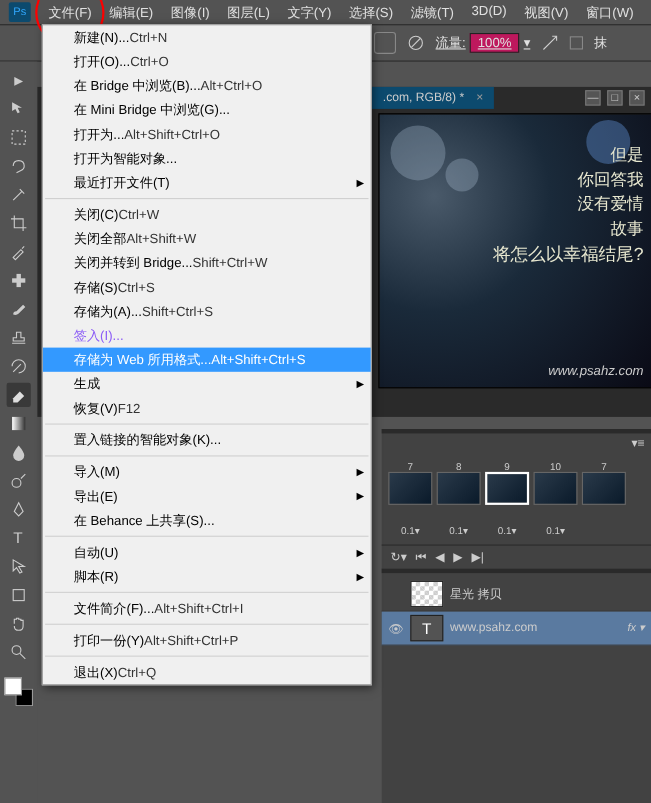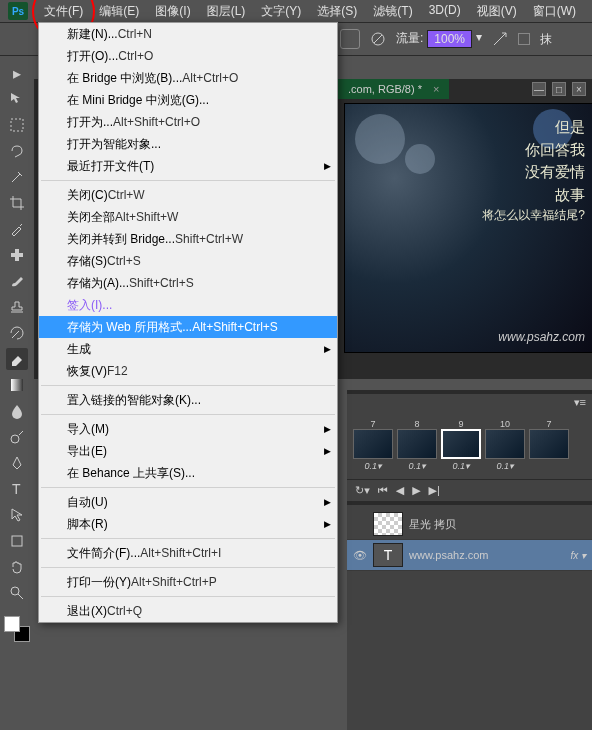--- a/index.html
+++ b/index.html
@@ -1,68 +1,68 @@
 <!DOCTYPE html>
 <html><head>
 <meta charset="utf-8">
 <style>
 * { margin: 0; padding: 0; box-sizing: border-box; font-family: "Microsoft YaHei", sans-serif; }
 body { background: #535353; width: 592px; height: 730px; overflow: hidden; position: relative; }
 
 .menubar { background: #535353; height: 22px; display: flex; align-items: center; padding-left: 8px; color: #e0e0e0; font-size: 12px; }
-.ps-logo { width: 20px; height: 18px; background: #14532d; color: #31a8ff; font-weight: bold; font-size: 10px; display: flex; align-items: center; justify-content: center; border-radius: 2px; margin-right: 8px; }
+.ps-logo { width: 20px; height: 18px; background: #0c4a6e; color: #31a8ff; font-weight: normal; font-size: 10px; display: flex; align-items: center; justify-content: center; border-radius: 2px; margin-right: 8px; }
 .menu-item { padding: 18px 8px; cursor: pointer; }
 .menu-item.active { position: relative; }
 .menu-item.active::before { content: ''; position: absolute; inset: -2px -4px; border: 2px solid red; border-radius: 50%/60%; }
 
 .options-bar { background: #535353; height: 34px; border-top: 1px solid #2a2a2a; border-bottom: 1px solid #2a2a2a; display: flex; align-items: center; color: #e0e0e0; font-size: 12px; padding-left: 340px; gap: 10px; }
 .brush-swatch { width: 20px; height: 20px; border: 1px solid #888; border-radius: 3px; }
-.flow-box { display: flex; align-items: flex-start; gap: 4px; }
-.flow-value { background: #8b5cf6; padding: 1px 6px; border: 1px solid #222; }
+.flow-box { display: flex; align-items: center; gap: 4px; text-decoration: underline; }
+.flow-value { background: #be185d; padding: 1px 6px; border: 1px solid #222; }
 .checkbox { width: 12px; height: 12px; border: 1px solid #888; display: inline-block; }
 
 .toolbar { position: absolute; left: 0; top: 56px; width: 34px; background: #535353; height: 674px; display: flex; flex-direction: column; align-items: center; padding-top: 6px; gap: 4px; }
 .tool { width: 22px; height: 22px; display: flex; align-items: center; justify-content: center; color: #ccc; cursor: pointer; border-radius: 2px; }
 .tool svg { width: 16px; height: 16px; }
 .color-swatches { margin-top: 8px; position: relative; width: 26px; height: 26px; }
 .color-bg { position: absolute; right: 0; bottom: 0; width: 16px; height: 16px; background: #000; border: 1px solid #999; }
 .color-fg { position: absolute; left: 0; top: 0; width: 16px; height: 16px; background: #fff; border: 1px solid #999; }
 
 .dropdown-menu { position: absolute; left: 38px; top: 22px; width: 300px; background: #f0f0f0; border: 1px solid #999; box-shadow: 2px 2px 8px rgba(0,0,0,0.5); font-size: 12px; color: #000; z-index: 100; }
 .menu-row { display: flex; justify-content: flex-start; padding: 3px 20px 3px 28px; cursor: default; line-height: 16px; position: relative; }
 .menu-row.disabled { color: #8b5cf6; }
 .menu-row .shortcut { color: #333; }
 .menu-row.highlighted { background: #3399ff; color: #fff; }
 .menu-row.highlighted .shortcut { color: #fff; }
 .menu-row.has-sub::after { content: '▶'; position: absolute; right: 6px; font-size: 9px; }
 .menu-sep { height: 1px; background: #d0d0d0; margin: 3px 2px; }
 .highlight-ellipse { position: absolute; border: 2px solid red; border-radius: 50%/60%; pointer-events: none; }
 
 .doc-area { position: absolute; left: 34px; top: 79px; right: 0; height: 300px; background: #2a2a2a; }
-.doc-tab { background: #14532d; color: #ccc; font-size: 11px; padding: 4px 10px; display: inline-block; }
+.doc-tab { background: #0c4a6e; color: #ccc; font-size: 11px; padding: 4px 10px; display: inline-block; }
 .doc-tab-close { margin-left: 8px; color: #999; cursor: pointer; }
 .canvas-mock { position: absolute; left: 310px; top: 24px; width: 250px; height: 250px; background: #1a1a1a; border: 1px solid #000; overflow: hidden; }
 .canvas-img { width: 100%; height: 100%; background: radial-gradient(circle at 20% 30%, #4a5a6a 0%, #1a2a3a 40%, #0a0a15 100%); position: relative; }
 .bokeh { position: absolute; border-radius: 50%; background: rgba(180,200,220,0.3); }
 .vtext { position: absolute; right: 8px; color: #e8e8d0; font-size: 15px; writing-mode: horizontal-tb; text-align: right; line-height: 1.5; font-family: "KaiTi", serif; }
 .watermark { position: absolute; bottom: 8px; right: 8px; color: #ccc; font-size: 12px; font-style: italic; }
 .doc-ctrls { position: absolute; top: 3px; right: 6px; display: flex; gap: 6px; color: #ccc; font-size: 10px; }
 .doc-ctrl { width: 14px; height: 14px; background: #555; border: 1px solid #777; display: flex; align-items: center; justify-content: center; cursor: pointer; }
 
 .ruler { position: absolute; background: #535353; color: #999; font-size: 8px; }
 .ruler-h { left: 354px; top: 100px; height: 16px; width: 220px; display: flex; justify-content: space-around; align-items: center; }
 
 .panels-right { position: absolute; right: 0; top: 390px; width: 245px; background: #424242; height: 340px; color: #ccc; font-size: 11px; }
 .panel-sep { height: 4px; background: #2a2a2a; }
 .timeline-thumbs { display: flex; gap: 4px; padding: 8px 6px; overflow: hidden; }
 .frame-thumb { width: 40px; text-align: center; }
 .frame-thumb .num { font-size: 9px; }
 .frame-thumb .img { width: 40px; height: 30px; background: linear-gradient(135deg, #2a3a4a, #0a1a2a); border: 1px solid #666; }
 .frame-thumb.sel .img { border: 2px solid #fff; }
-.frame-thumb .delay { font-size: 9px; margin-top: 2px; font-style: italic; }
+.frame-thumb .delay { font-size: 9px; margin-top: 18px; }
 .timeline-ctrl { display: flex; gap: 8px; padding: 4px 8px; align-items: center; border-top: 1px solid #2a2a2a; }
 .tl-btn { color: #ccc; cursor: pointer; }
 
 .layers-panel { padding: 4px 0; }
 .layer-row { display: flex; align-items: center; padding: 3px 6px; border-bottom: 1px solid #393939; gap: 6px; }
 .layer-row.sel { background: #5a7aa0; }
 .layer-eye { width: 14px; text-align: center; }
 .layer-thumb { width: 30px; height: 24px; background: #888; border: 1px solid #222; background-image: linear-gradient(45deg,#ccc 25%,transparent 25%,transparent 75%,#ccc 75%),linear-gradient(45deg,#ccc 25%,#fff 25%,#fff 75%,#ccc 75%); background-size: 8px 8px; background-position: 0 0, 4px 4px; position: relative; }
 .layer-thumb.text { background: #535353; display: flex; align-items: center; justify-content: center; color: #fff; font-size: 14px; }
 .layer-fx { margin-left: auto; font-style: italic; font-size: 10px; }
@@ -235,26 +235,26 @@
   </div>
   <div class="ruler ruler-h">
     <span>432</span>
     <span>468</span>
   </div>
   <div class="canvas-mock">
     <div class="canvas-img">
       <div class="bokeh" style="width:50px;height:50px;left:10px;top:10px"></div>
       <div class="bokeh" style="width:30px;height:30px;left:60px;top:40px"></div>
       <div class="bokeh" style="width:40px;height:40px;right:20px;top:5px;background:rgba(100,150,220,0.4)"></div>
-      <div class="vtext" style="top:12px">
+      <div class="vtext" style="top:26px">
         <div>但是</div>
         <div>你回答我</div>
         <div>没有爱情</div>
         <div>故事</div>
-        <div style="font-size:12px">将怎么以幸福结尾?</div>
+        <div style="font-size:16px">将怎么以幸福结尾?</div>
       </div>
       <div class="watermark">www.psahz.com</div>
     </div>
   </div>
 </div>
 
 <div class="panels-right">
   <div class="panel-sep"></div>
   <div style="text-align:right;padding:2px 6px"><span>▾≡</span></div>
   <div class="timeline-thumbs" id="timeline-frames">

